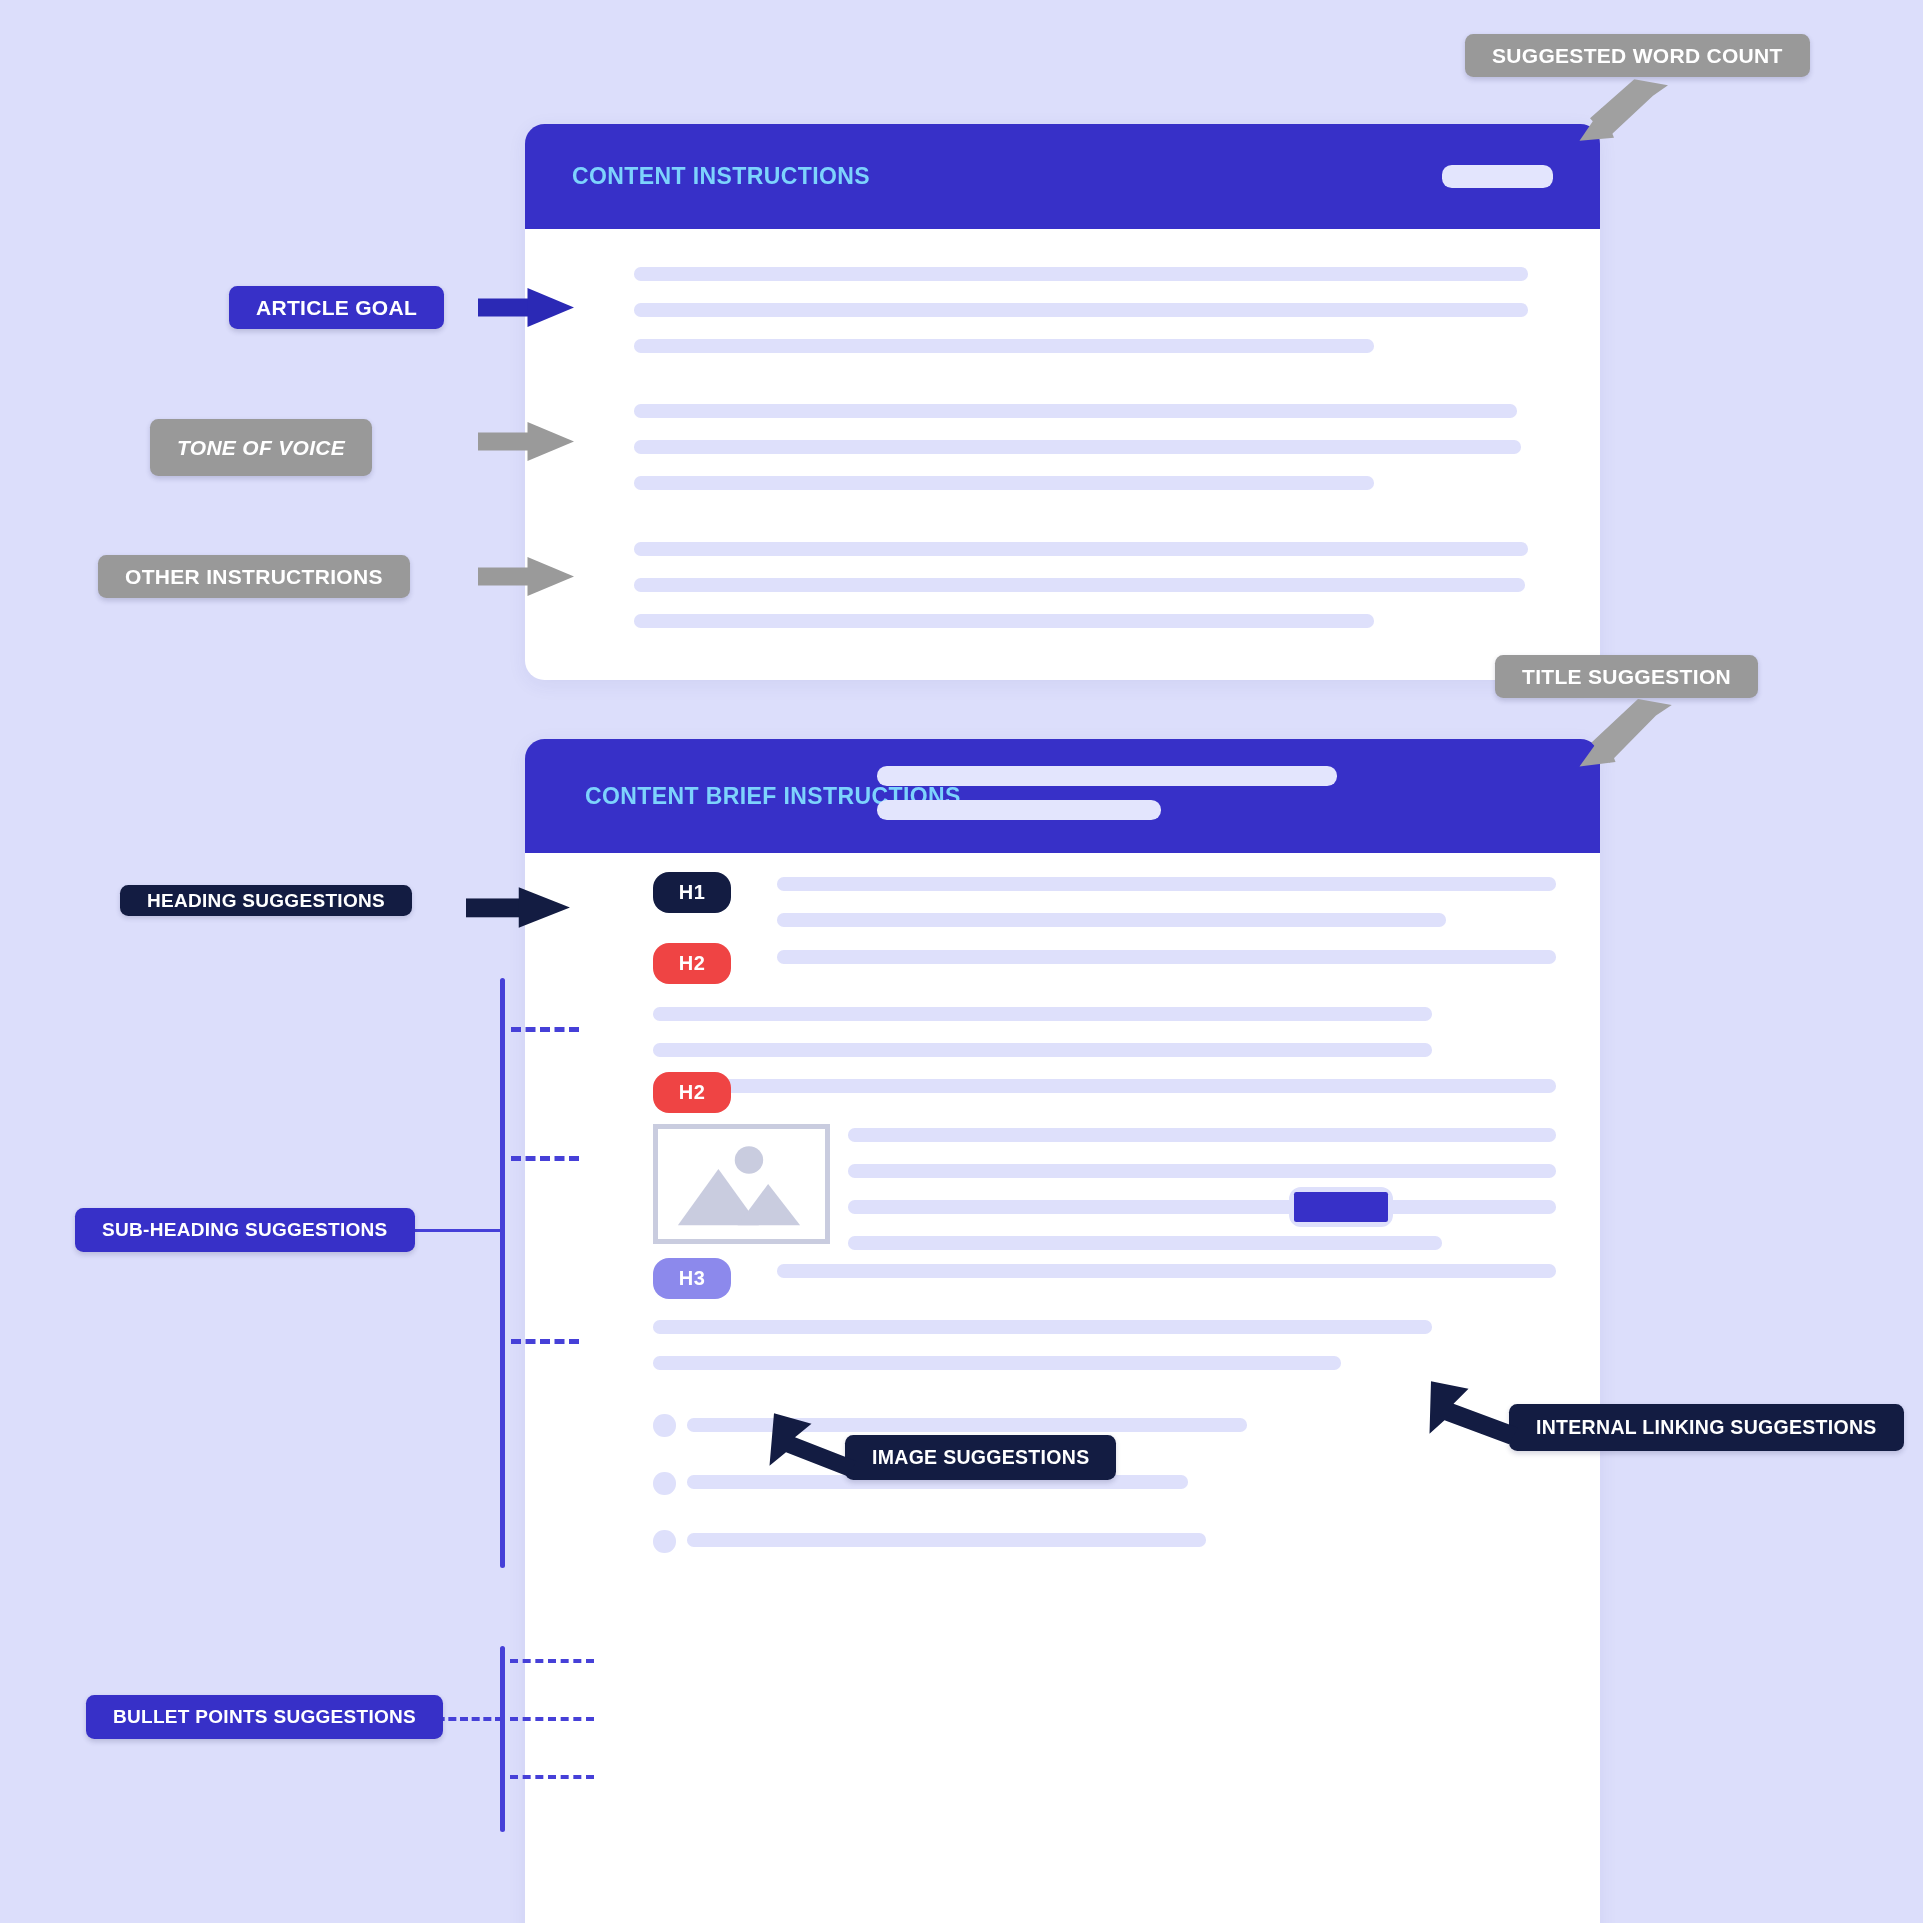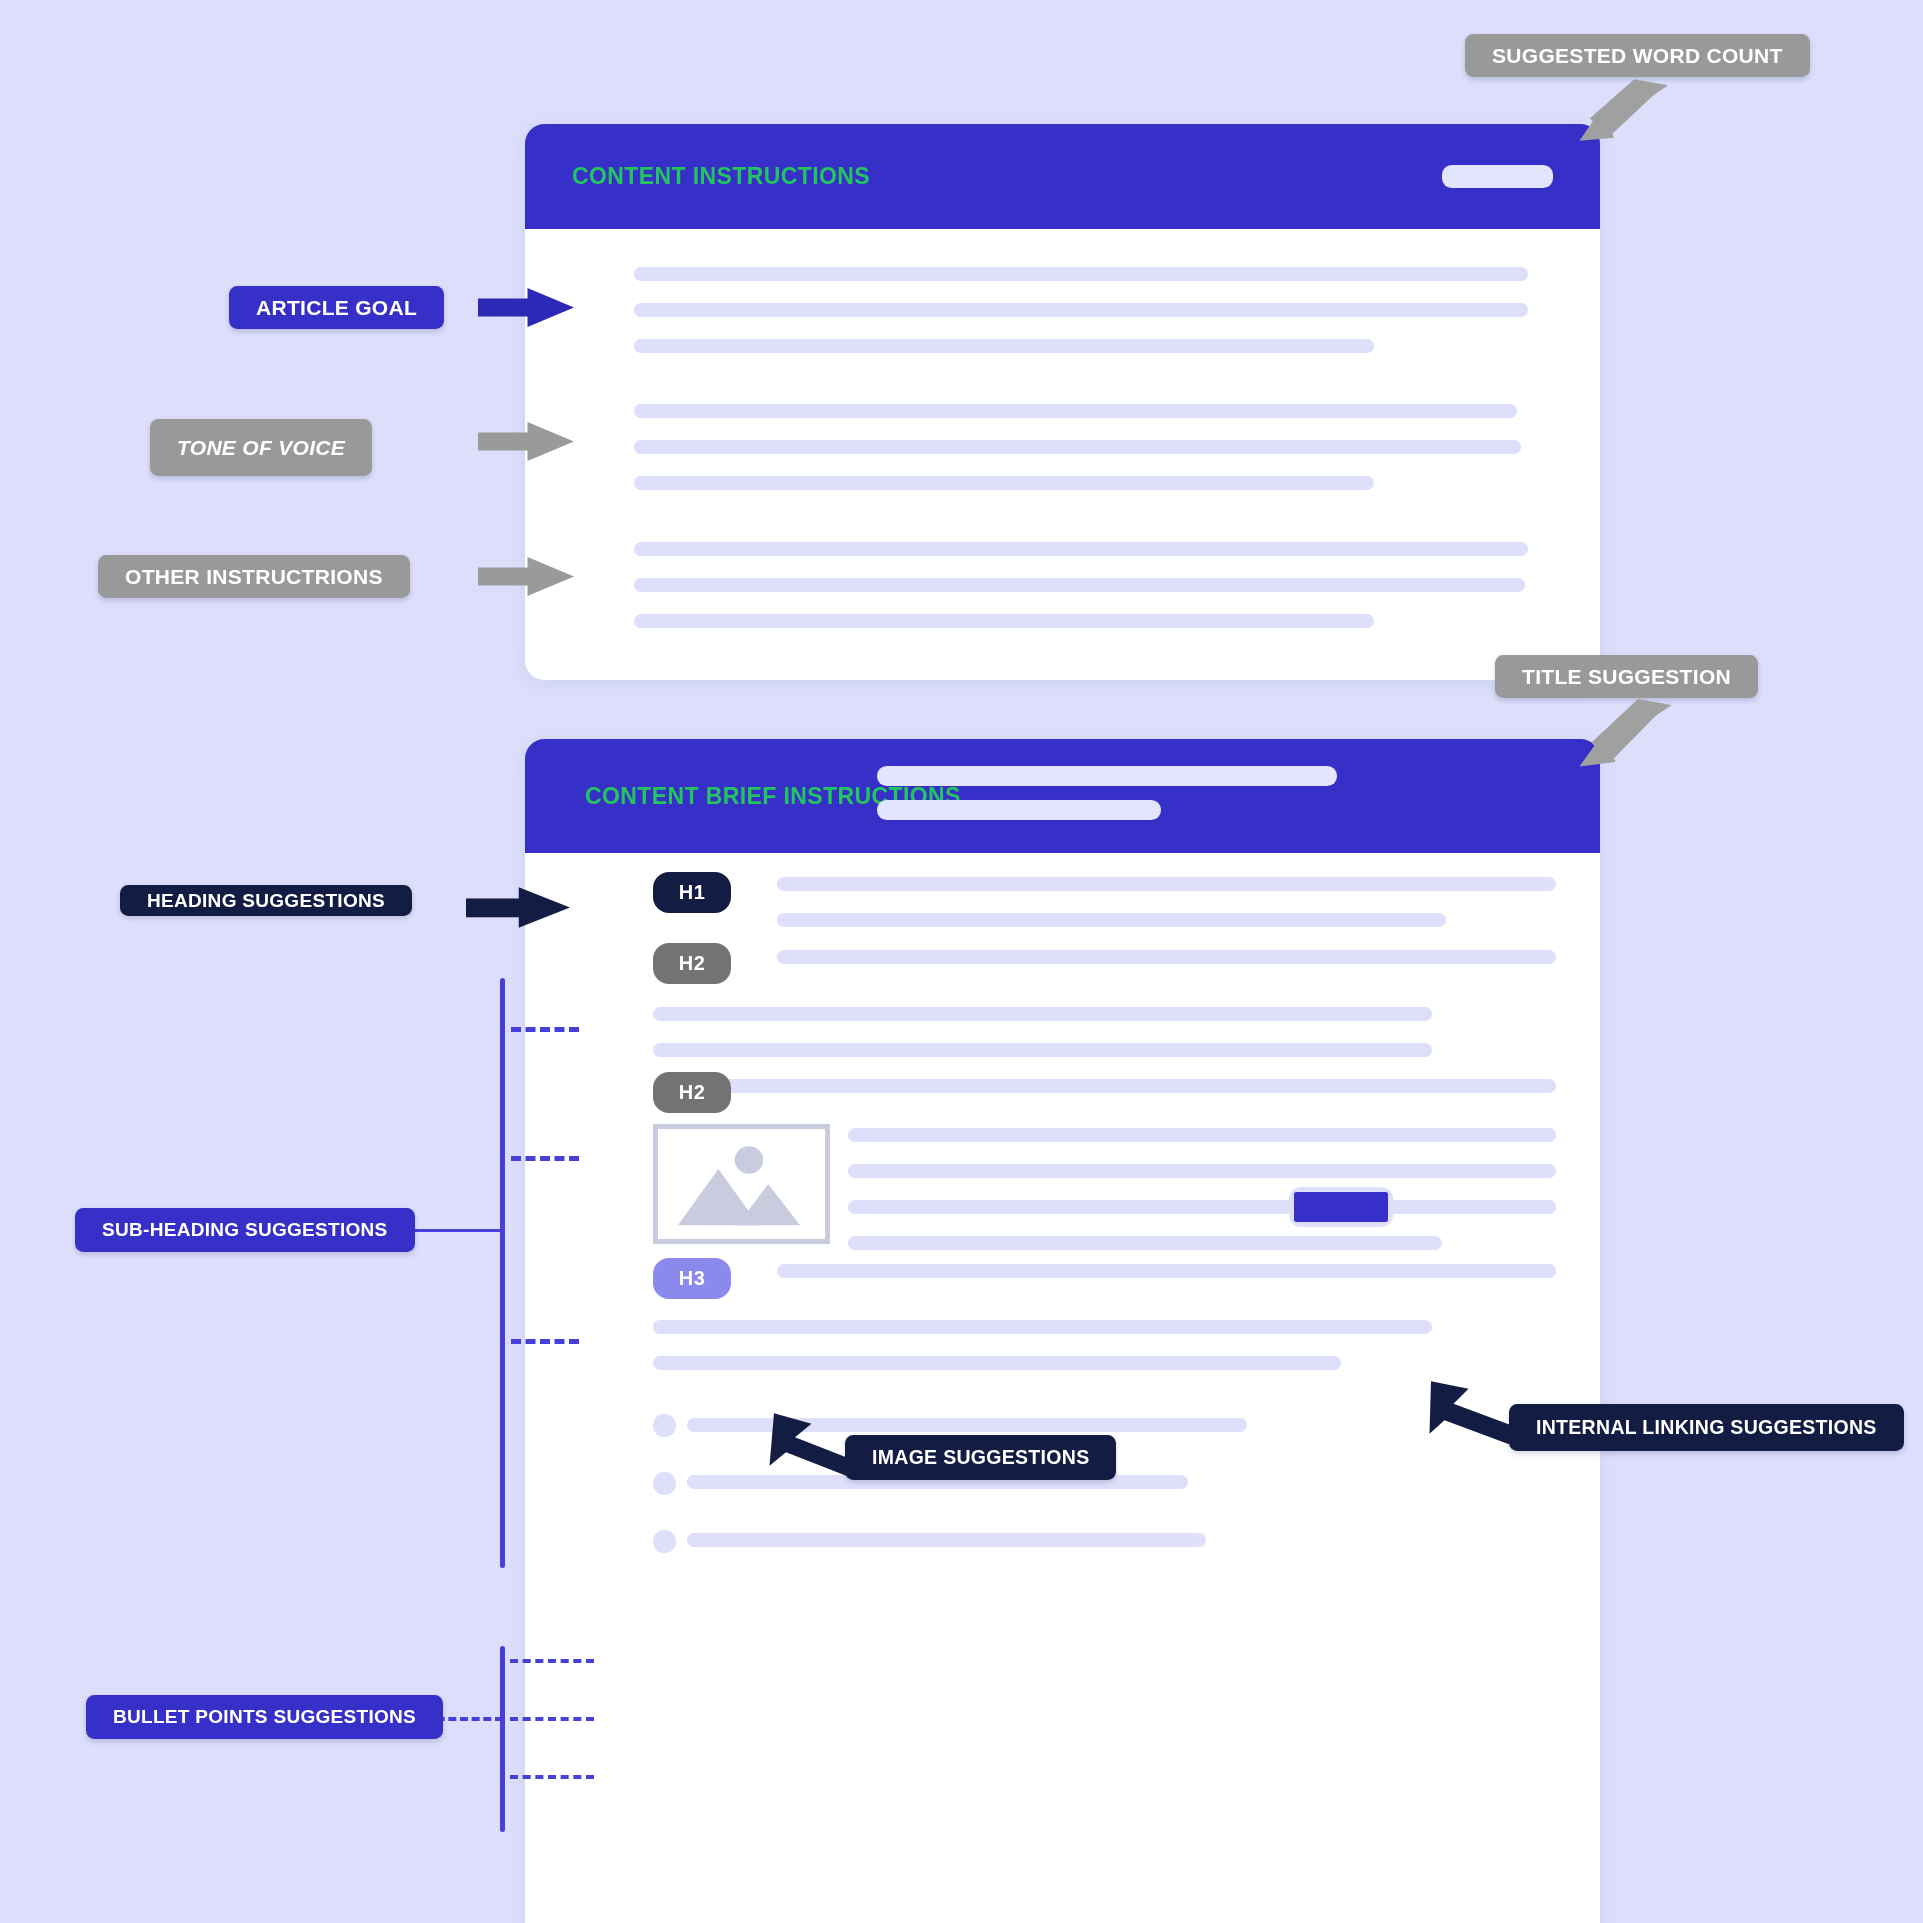--- a/index.html
+++ b/index.html
@@ -21,21 +21,21 @@
     overflow:hidden;
   }
   .card-header{
     position:absolute;
     left:0; top:0; right:0;
     background:#3730c8;
     display:flex;
     align-items:center;
   }
   .card-title{
-    color:#22c55e;
+    color:#7dd3fc;
     font-weight:bold;
     letter-spacing:0.4px;
   }
 
   
   .bar{
     position:absolute;
     background:#dee0fb;
     border-radius:6.8px;
     height:14.3px;
@@ -65,21 +65,21 @@
     position:absolute;
     display:flex;
     align-items:center;
     justify-content:center;
     color:#fff;
     font-weight:bold;
     border-radius:16px;
     letter-spacing:0.4px;
   }
   .hbadge.h1{ background:#131c42; }
-  .hbadge.h2{ background:#737373; }
+  .hbadge.h2{ background:#ef4444; }
   .hbadge.h3{ background:#8c89ec; }
 
   
   .imgph{
     position:absolute;
     border:5.3px solid #c9ccdf;
     background:#ffffff;
   }
   .imgph svg{ display:block; width:100%; height:100%; }
 

